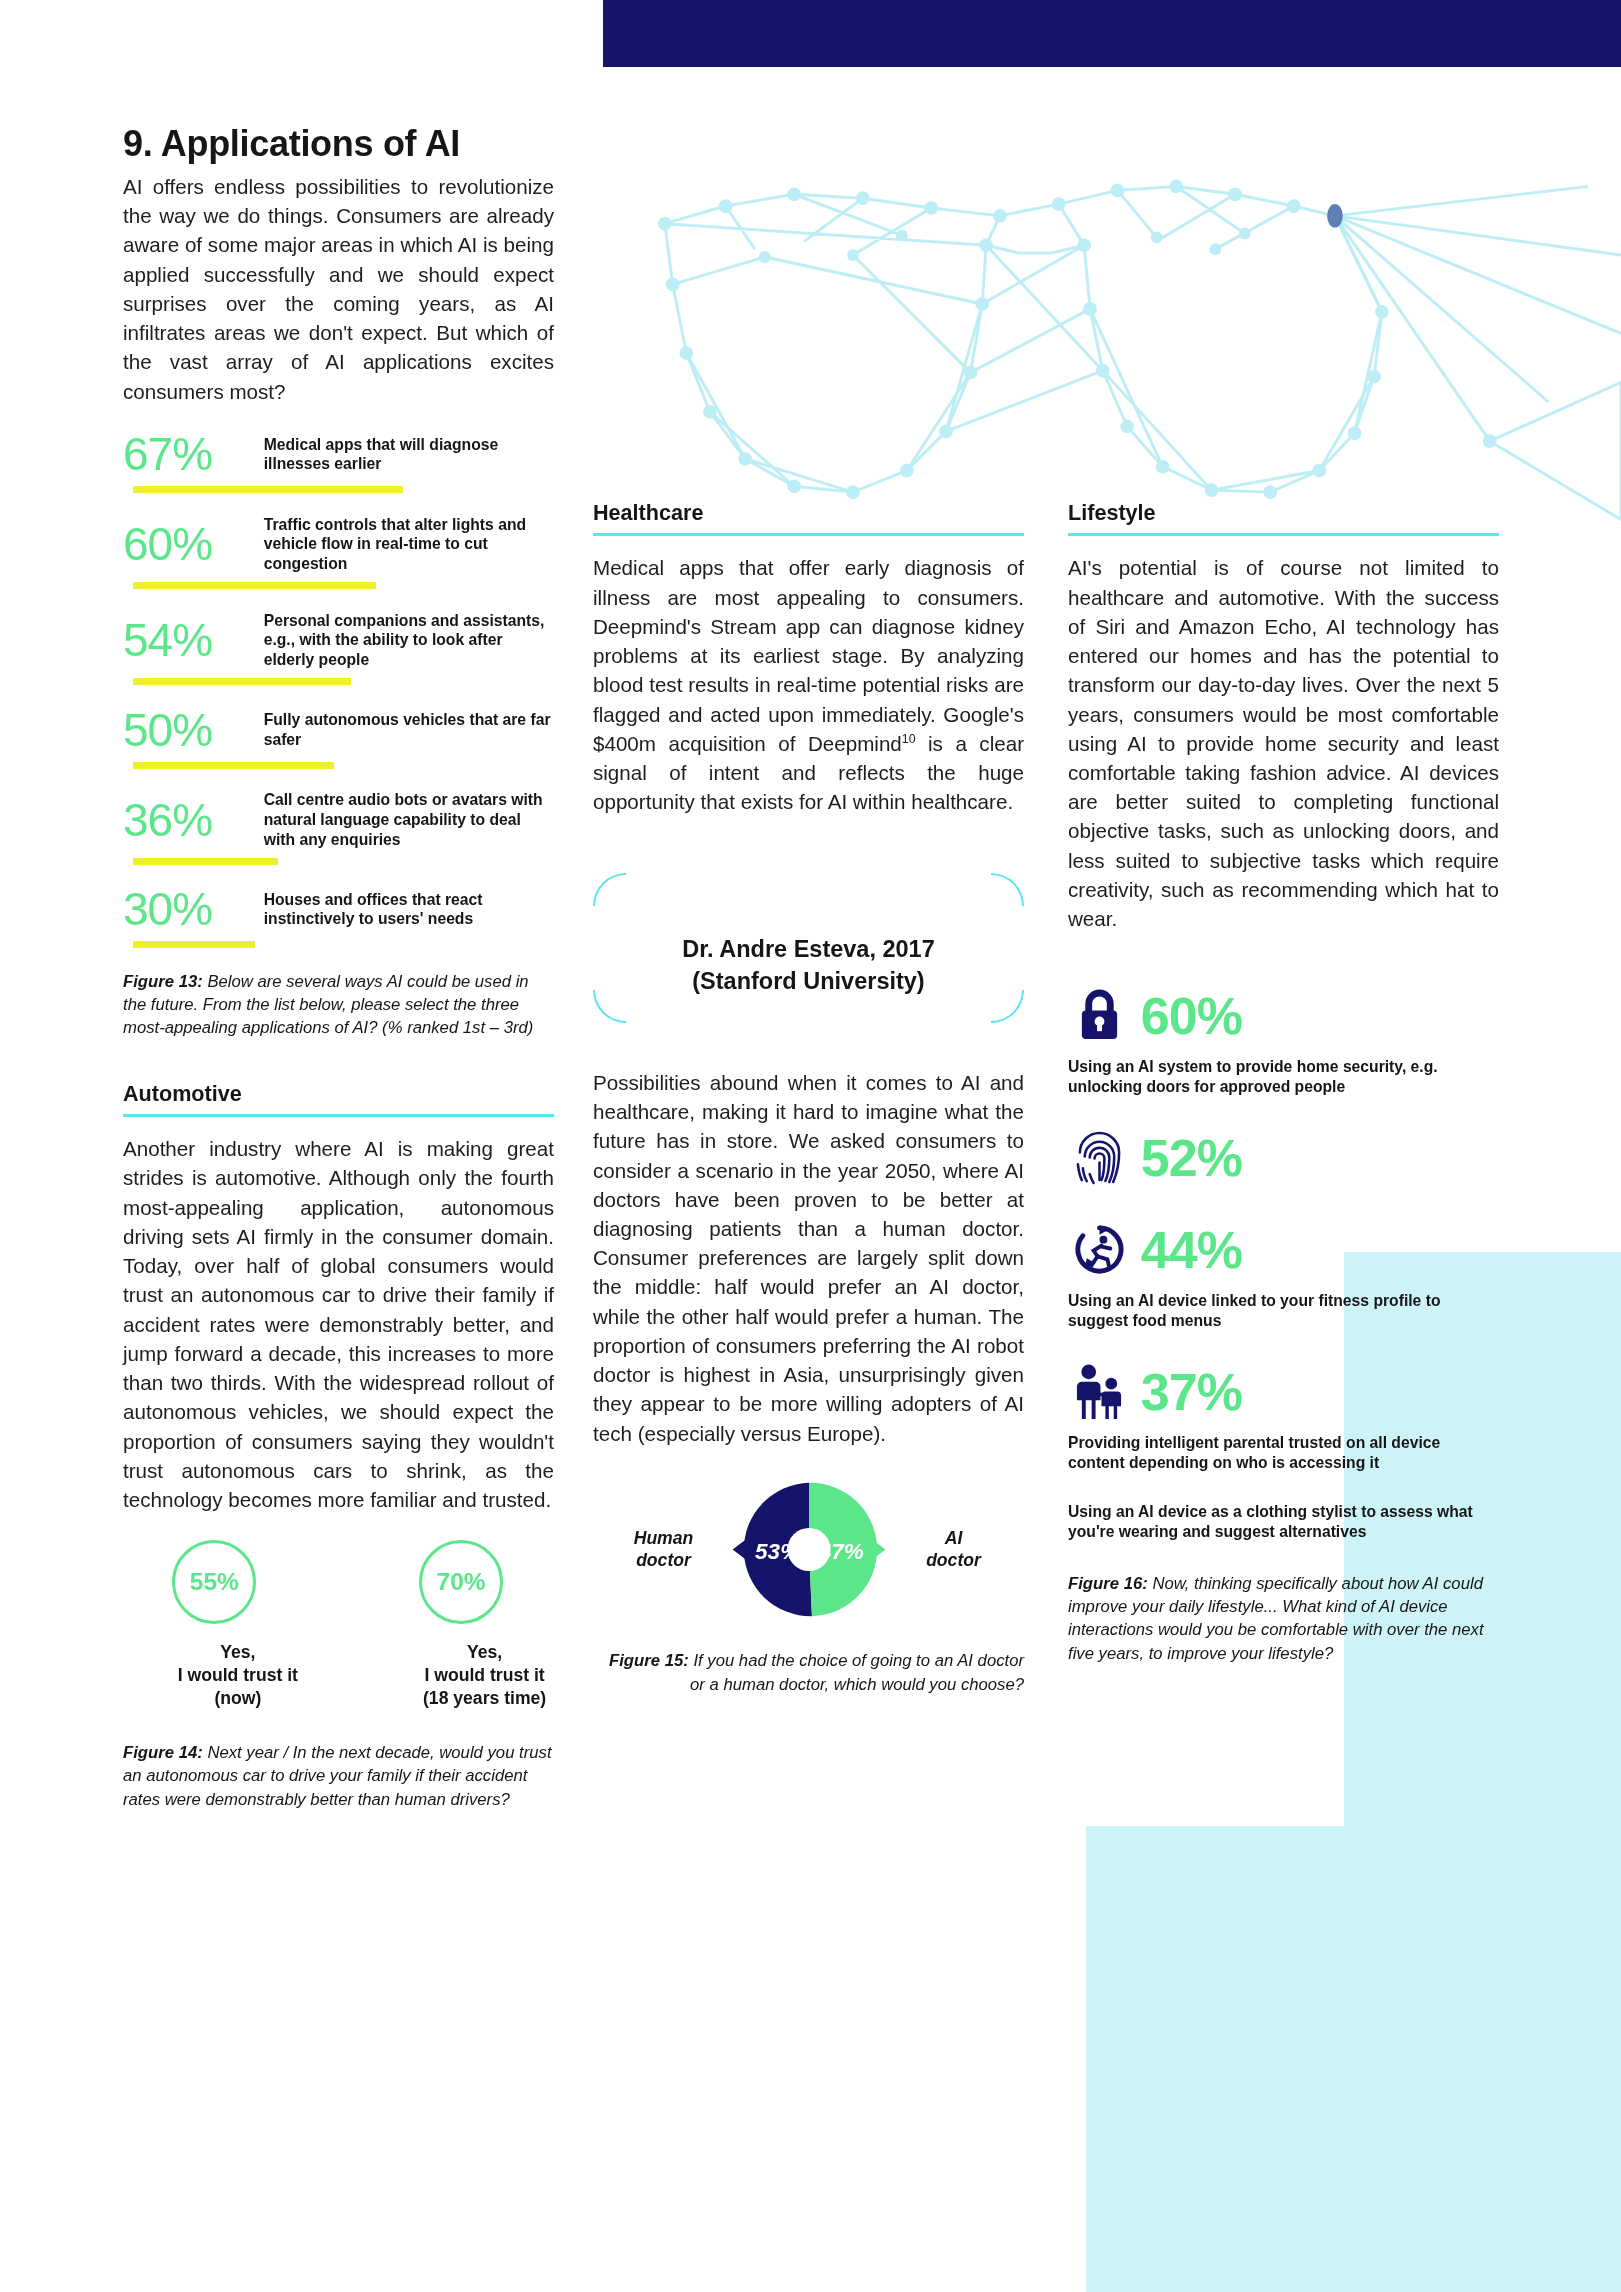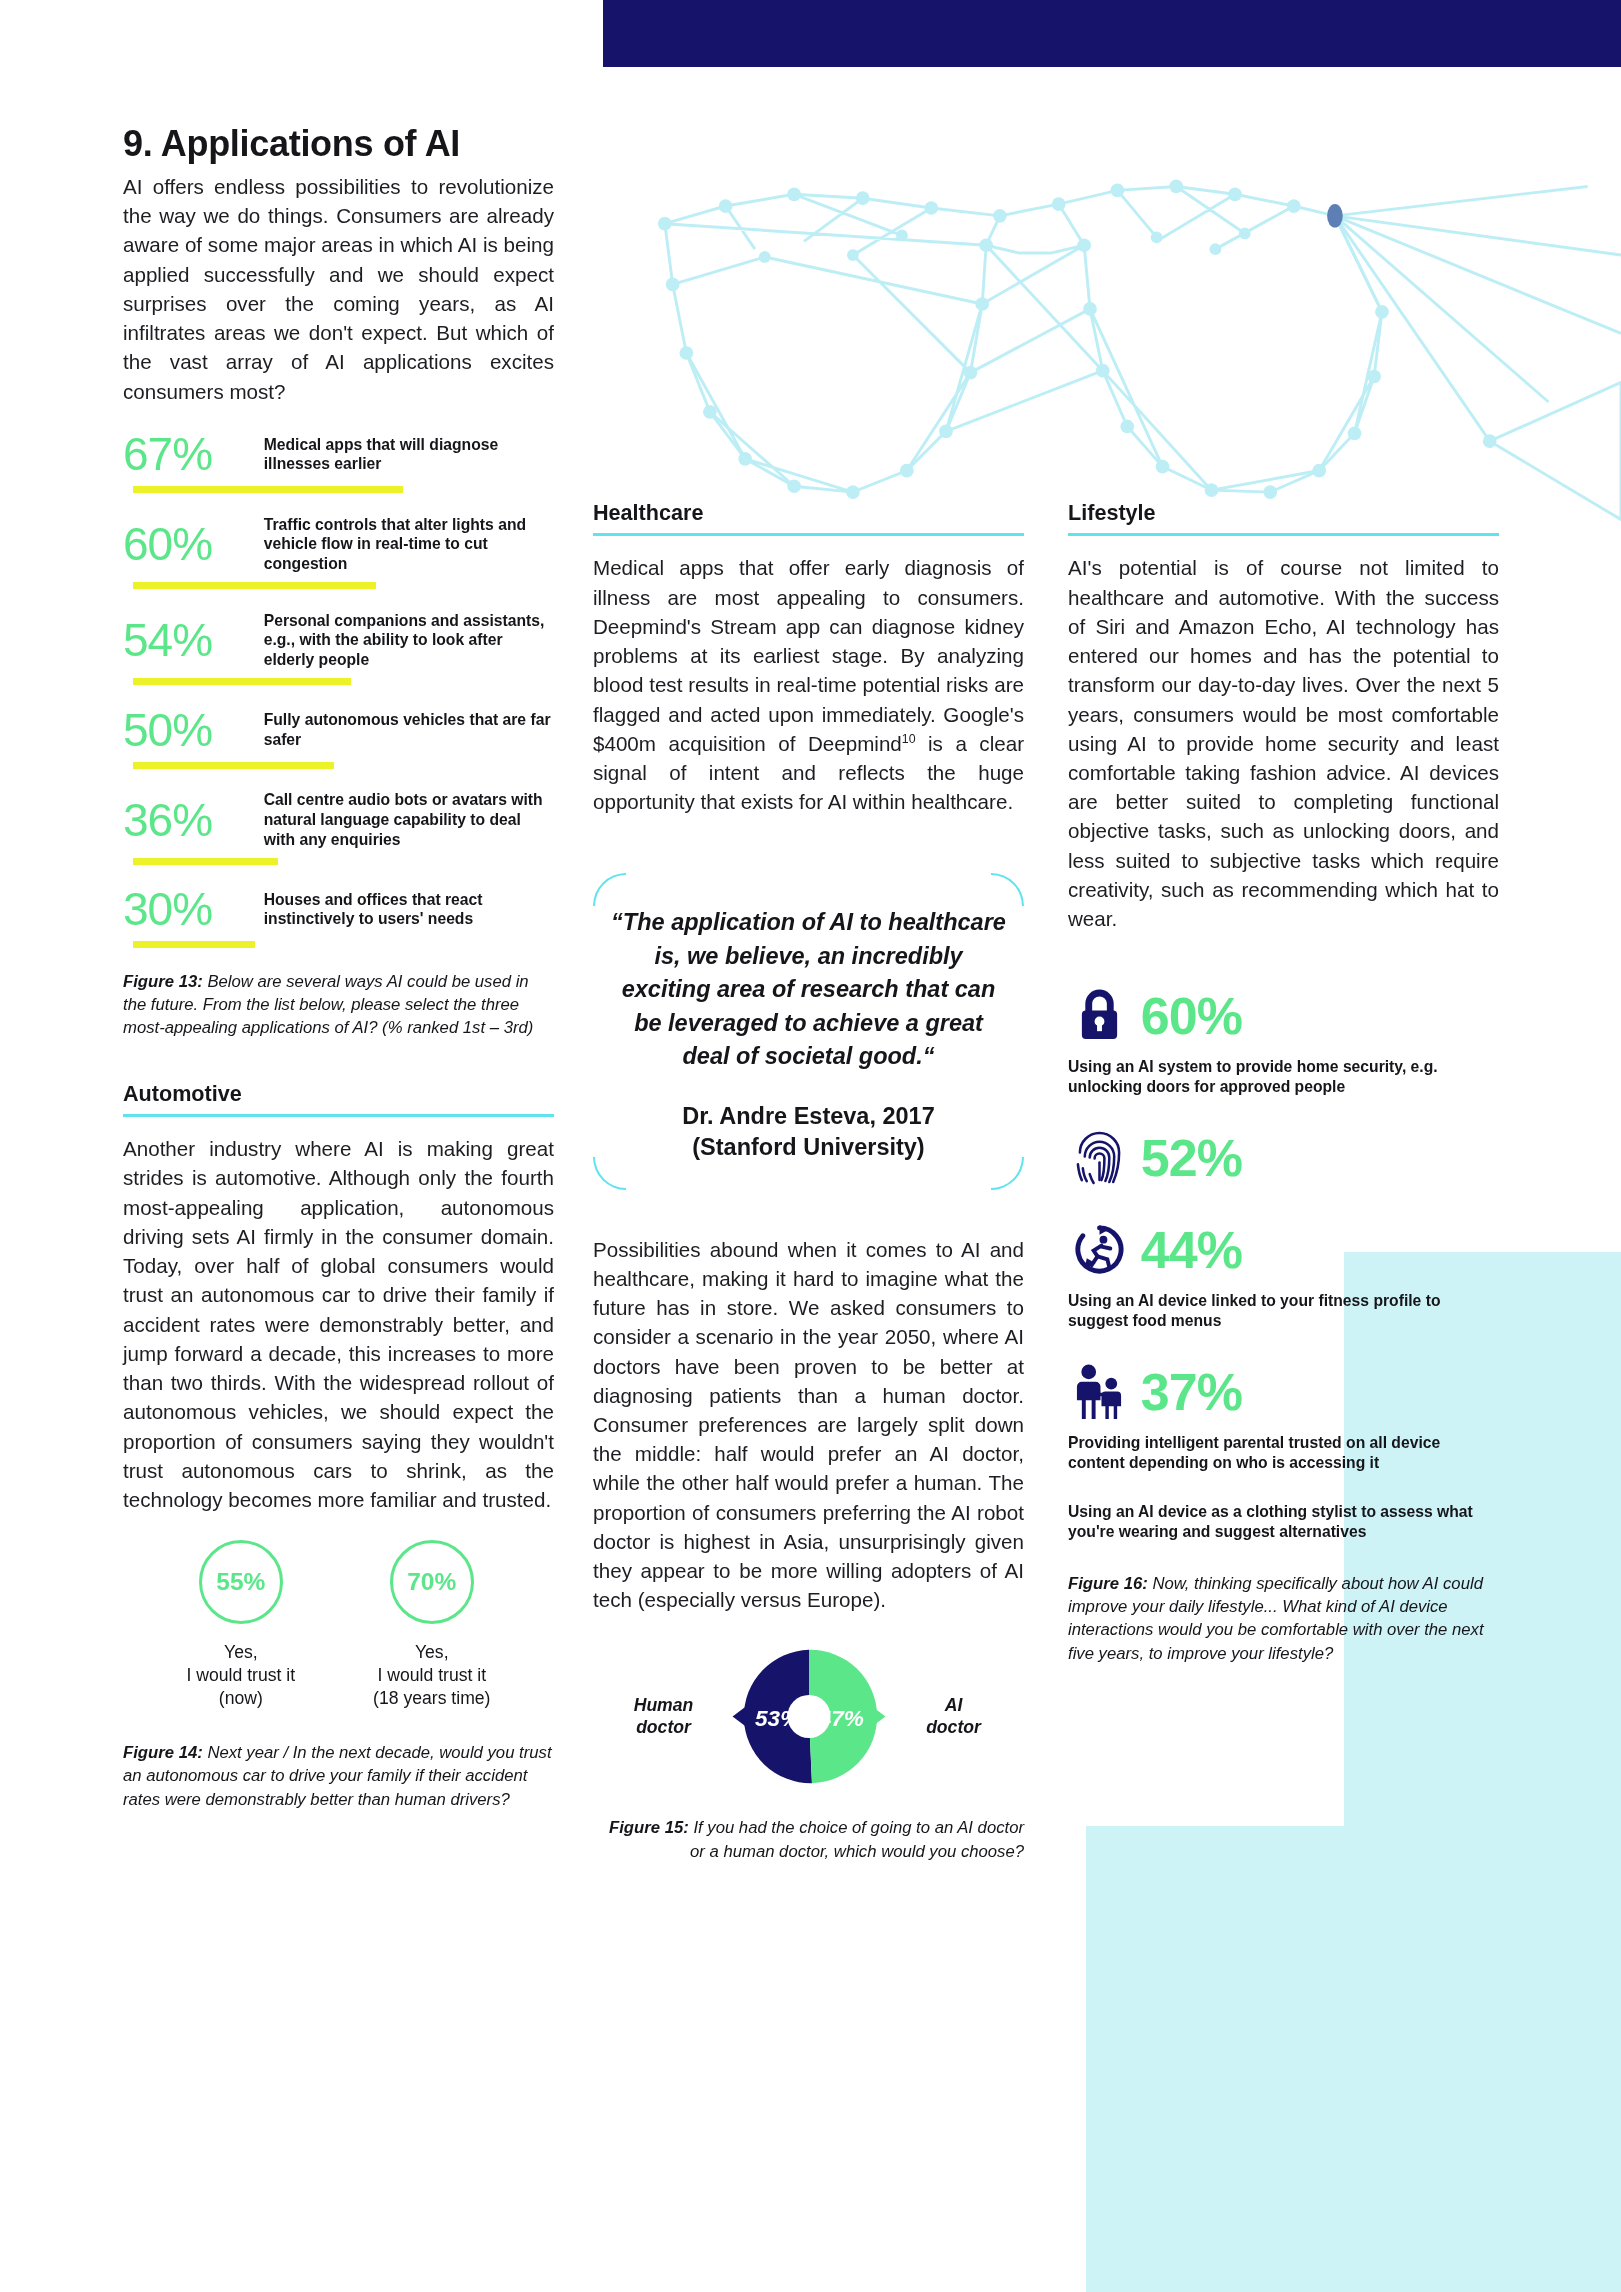--- a/index.html
+++ b/index.html
@@ -86,21 +86,21 @@
 
   
   .circles { display: flex; justify-content: center; gap: 78px; margin-top: 25.5px; }
   .circle-item { text-align: center; }
   .circle {
     width: 84px; height: 84px; border-radius: 50%;
     border: 3.9px solid #5ce68a; display: flex; align-items: center; justify-content: center;
     margin: 0 auto;
   }
   .circle span { font-size: 24.5px; font-weight: 700; color: #5ce68a; }
-  .circle-cap { font-size: 17.6px; font-weight: 400; line-height: 1.3; margin-top: 17.6px; }
+  .circle-cap { font-size: 17.6px; font-weight: 700; line-height: 1.3; margin-top: 17.6px; margin-left: 47px; }
 
   
   .donut-wrap { display: flex; align-items: center; justify-content: center; margin-top: 23.5px; font-style: italic; }
   .donut-lbl { font-size: 17.6px; font-weight: 700; line-height: 1.25; text-align: center; width: 94px; }
 
   
   .lsitem { margin-bottom: 29px; }
   .lshead { display: flex; align-items: center; gap: 9.8px; }
   .lsicon { width: 63px; height: 63px; flex: 0 0 63px; display: flex; align-items: center; justify-content: center; }
   .lspct { font-size: 52px; font-weight: 700; color: #5ce68a; line-height: 1; letter-spacing: -1px; }
@@ -279,21 +279,20 @@
 
   <div class="body-text">
     <span>Medical apps that offer early diagnosis of illness are most appealing to consumers. Deepmind's Stream app can diagnose kidney problems at its earliest stage. By analyzing blood test results in real-time potential risks are flagged and acted upon immediately. Google's $400m acquisition of Deepmind</span><sup>10</sup><span> is a clear signal of intent and reflects the huge opportunity that exists for AI within healthcare.</span>
   </div>
 
   <div class="quotebox" style="margin-top:57px;">
     <span class="q-corner q-tl"></span>
     <span class="q-corner q-tr"></span>
     <span class="q-corner q-bl"></span>
     <span class="q-corner q-br"></span>
-    <div class="quote-text">“The application of AI to healthcare is, we believe, an incredibly exciting area of research that can be leveraged to achieve a great deal of societal good.“</div>
     <div class="quote-attr">
       <div>Dr. Andre Esteva, 2017</div>
       <div>(Stanford University)</div>
     </div>
   </div>
 
   <div class="body-text" style="margin-top:45px;">Possibilities abound when it comes to AI and healthcare, making it hard to imagine what the future has in store. We asked consumers to consider a scenario in the year 2050, where AI doctors have been proven to be better at diagnosing patients than a human doctor. Consumer preferences are largely split down the middle: half would prefer an AI doctor, while the other half would prefer a human. The proportion of consumers preferring the AI robot doctor is highest in Asia, unsurprisingly given they appear to be more willing adopters of AI tech (especially versus Europe).</div>
 
   <div class="donut-wrap">
     <div class="donut-lbl">

